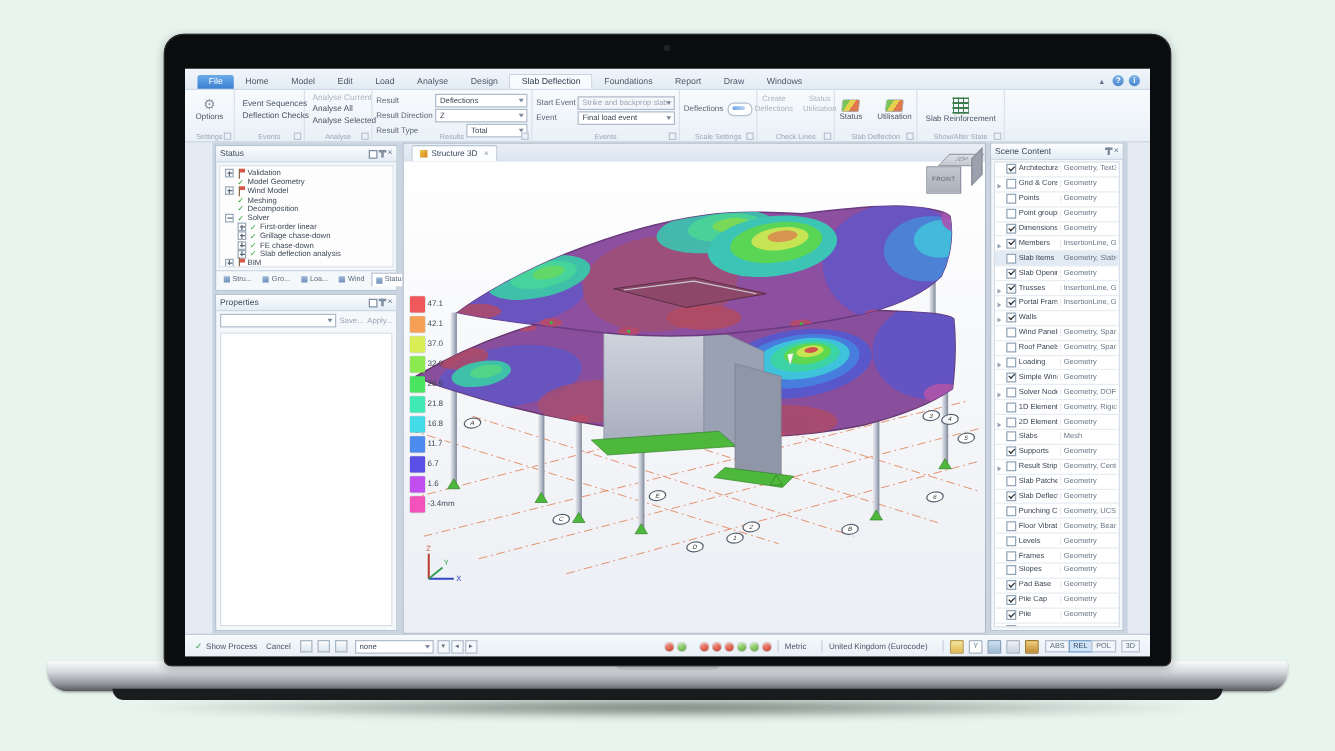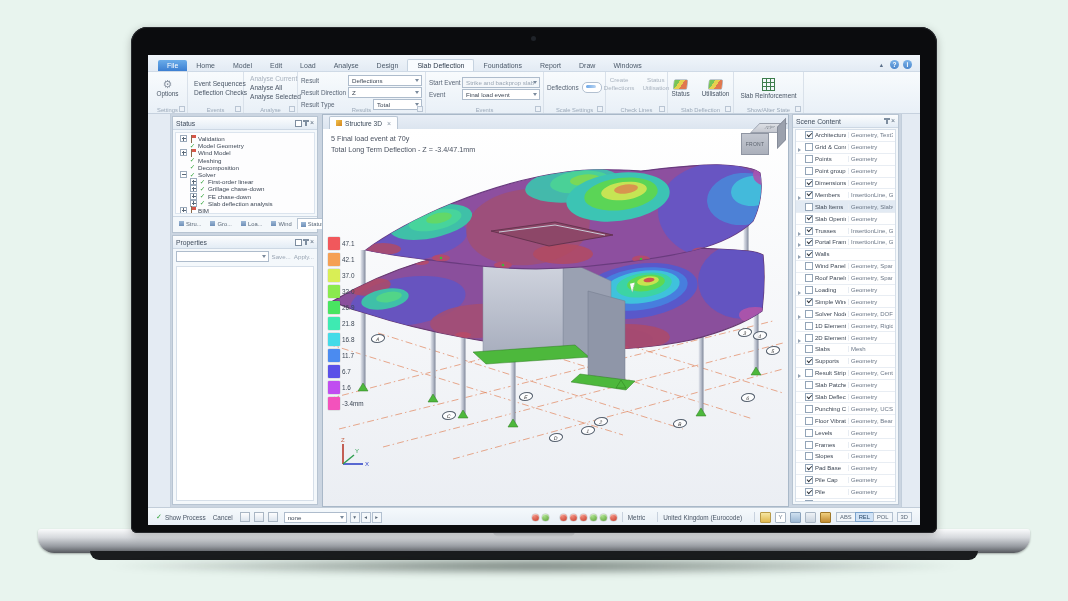--- a/index.html
+++ b/index.html
@@ -436,24 +436,20 @@
           </div>
         </div>
 
         <div class="viewport">
           <div class="vtabbar">
             <div class="vtab">
               <span class="vtab-ico"></span>
               <span>Structure 3D</span>
               <span class="vclose">×</span>
             </div>
-          </div>
-          <div class="vhead">
-            <div>5 Final load event at 70y</div>
-            <div>Total Long Term Deflection - Z = -3.4/47.1mm</div>
           </div>
 
           <svg class="scene" viewBox="0 0 467 379">
             <defs>
               <linearGradient id="vpbg" x1="0" y1="0" x2="0" y2="1">
                 <stop offset="0" stop-color="#ffffff"></stop>
                   <stop offset="1" stop-color="#ebeef3"></stop>
               </linearGradient>
               <linearGradient id="colg" x1="0" y1="0" x2="1" y2="0">
                 <stop offset="0" stop-color="#e6e9ef"></stop>

